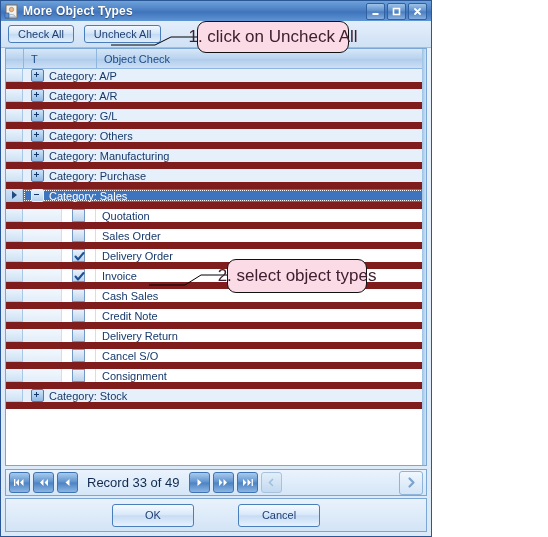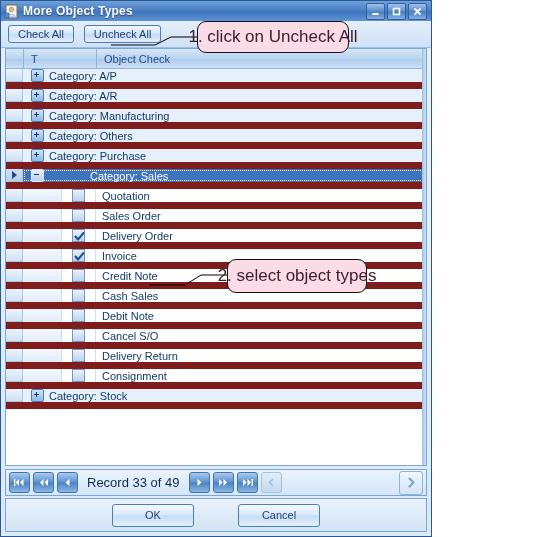--- a/index.html
+++ b/index.html
@@ -148,21 +148,20 @@
   .exp.plus:after{
     content:"";position:absolute;left:4px;top:2px;width:1px;height:5px;background:#123a6b;
   }
   .row.selected{
     background:#3d74bd;
   }
   .row.selected .catcell{
     color:#ffffff;
     outline:1px dotted #ffffff;
     outline-offset:-2px;
-    gap:41px;
   }
   .row.selected .exp{
     border-color:#e7f0fa;
     background:linear-gradient(180deg,#e9f2fc 0%,#b6d2ee 100%);
   }
   .row.selected .gutter{
     background:linear-gradient(180deg,#cfe2f5 0%,#b5d0ec 100%);
   }
   
   .item{background:#ffffff;}
@@ -327,28 +326,35 @@
           <div class="gutter"></div>
           <div class="catcell">
             <span class="exp plus"></span>
             <span>Category: A/R</span>
           </div>
         </div>
         <div class="row cat">
           <div class="gutter"></div>
           <div class="catcell">
             <span class="exp plus"></span>
+            <span>Category: G/L</span>
+          </div>
+        </div>
+        <div class="row cat">
+          <div class="gutter"></div>
+          <div class="catcell">
+            <span class="exp plus"></span>
+            <span>Category: Others</span>
+          </div>
+        </div>
+        <div class="row cat">
+          <div class="gutter"></div>
+          <div class="catcell">
+            <span class="exp plus"></span>
             <span>Category: Manufacturing</span>
-          </div>
-        </div>
-        <div class="row cat">
-          <div class="gutter"></div>
-          <div class="catcell">
-            <span class="exp plus"></span>
-            <span>Category: Others</span>
           </div>
         </div>
         <div class="row cat">
           <div class="gutter"></div>
           <div class="catcell">
             <span class="exp plus"></span>
             <span>Category: Purchase</span>
           </div>
         </div>
         <div class="row cat selected">
@@ -399,53 +405,45 @@
             </span>
           </div>
           <div class="namecell">Invoice</div>
         </div>
         <div class="row item">
           <div class="gutter"></div>
           <div class="pad"></div>
           <div class="chkcell">
             <span class="chk"></span>
           </div>
+          <div class="namecell">Cash Sales</div>
+        </div>
+        <div class="row item">
+          <div class="gutter"></div>
+          <div class="pad"></div>
+          <div class="chkcell">
+            <span class="chk"></span>
+          </div>
           <div class="namecell">Credit Note</div>
         </div>
         <div class="row item">
           <div class="gutter"></div>
           <div class="pad"></div>
           <div class="chkcell">
             <span class="chk"></span>
           </div>
-          <div class="namecell">Cash Sales</div>
-        </div>
-        <div class="row item">
-          <div class="gutter"></div>
-          <div class="pad"></div>
-          <div class="chkcell">
-            <span class="chk"></span>
-          </div>
-          <div class="namecell">Debit Note</div>
+          <div class="namecell">Delivery Return</div>
         </div>
         <div class="row item">
           <div class="gutter"></div>
           <div class="pad"></div>
           <div class="chkcell">
             <span class="chk"></span>
           </div>
           <div class="namecell">Cancel S/O</div>
-        </div>
-        <div class="row item">
-          <div class="gutter"></div>
-          <div class="pad"></div>
-          <div class="chkcell">
-            <span class="chk"></span>
-          </div>
-          <div class="namecell">Delivery Return</div>
         </div>
         <div class="row item">
           <div class="gutter"></div>
           <div class="pad"></div>
           <div class="chkcell">
             <span class="chk"></span>
           </div>
           <div class="namecell">Consignment</div>
         </div>
         <div class="row cat">

